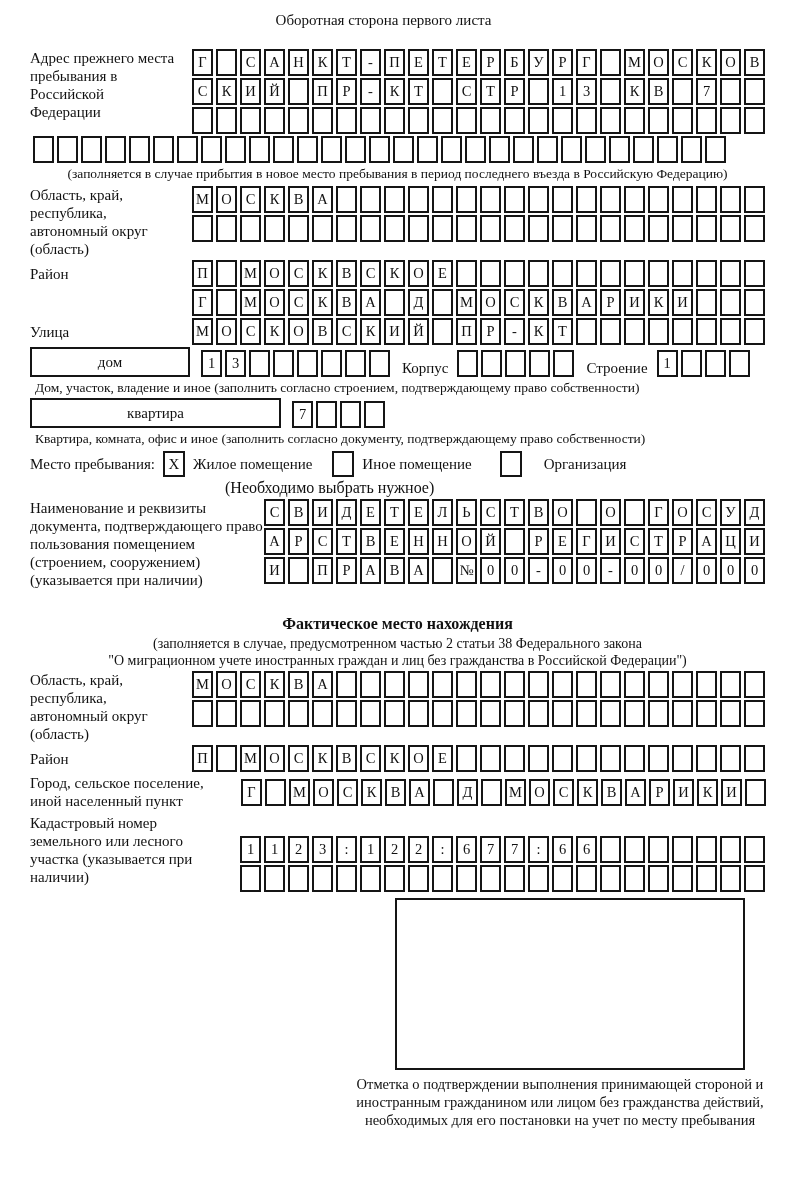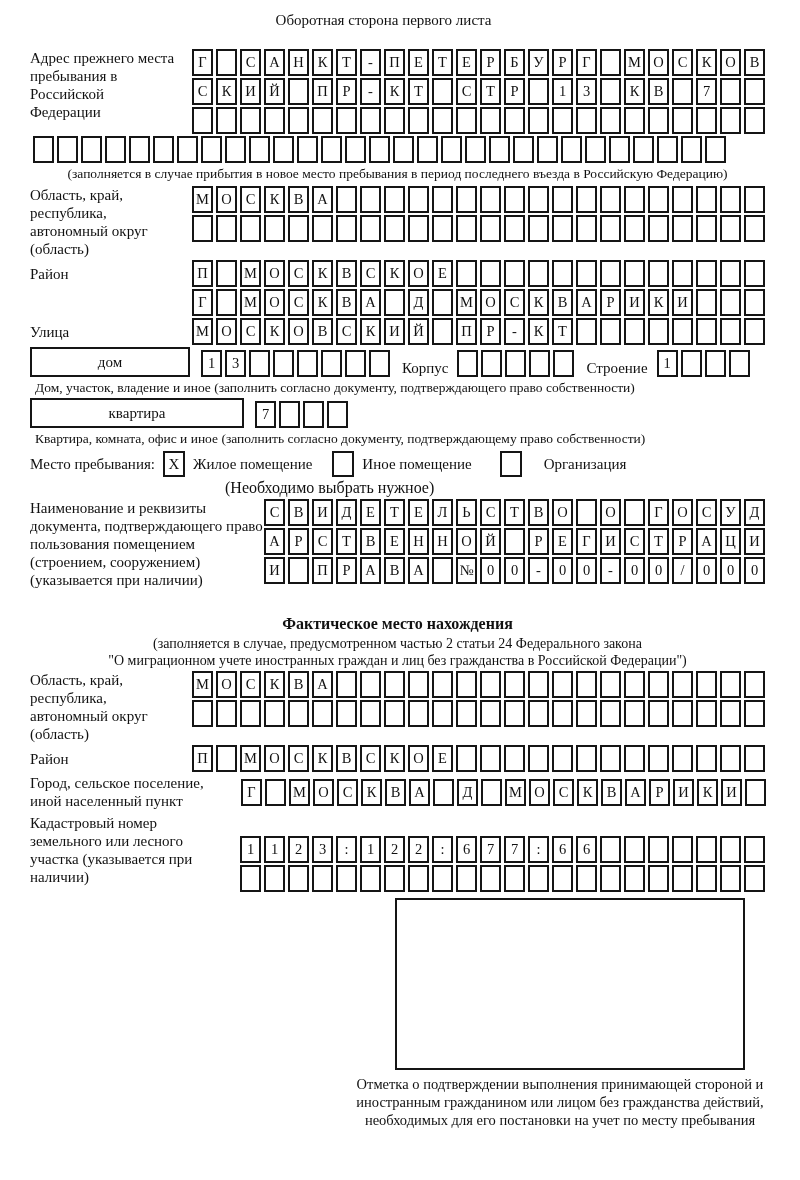--- a/index.html
+++ b/index.html
@@ -22,21 +22,21 @@
         margin-left:3px;display:inline-flex;align-items:center;justify-content:center;
         font-size:14.5px;line-height:1;}
   .rowgap{margin-bottom:2px;}
   .note{font-size:13.5px;line-height:17px;}
   .note.center{text-align:center;}
   .sec-title{font-weight:bold;font-size:16px;text-align:center;margin:6px 0 4px 0;}
   .minh74{min-height:74px;}
   .bigbox{border:2px solid #151515;box-sizing:border-box;height:30px;display:flex;
           align-items:center;justify-content:center;font-size:15px;flex:none;}
   .bw160{width:160px;}
-  .bw215{width:214px;}
+  .bw215{width:251px;}
   .domrow{display:flex;align-items:flex-end;margin-bottom:2px;}
   .inline-lbl{font-size:15px;margin:0 6px 0 12px;flex:none;}
   .cbox{flex:none;width:22px;height:26px;border:2px solid #151515;box-sizing:border-box;
         display:inline-flex;align-items:center;justify-content:center;font-size:15px;margin:0 8px;}
   .opt-lbl{font-size:15px;flex:none;}
   .mesto-row{display:flex;align-items:center;margin-top:4px;}
   .mesto-note{font-size:16px;margin:2px 0 2px 195px;}
   .fact-note{font-size:14px;text-align:center;line-height:17px;}
   .pt24{padding-top:22px;}
   .stamp-wrap{margin-top:6px;}
@@ -338,21 +338,21 @@
         <span class="cell"></span>
       </div>
     <div class="inline-lbl">Строение</div>
     <div class="cells">
         <span class="cell">1</span>
         <span class="cell"></span>
         <span class="cell"></span>
         <span class="cell"></span>
       </div>
   </div>
-  <div class="note mb2" style="padding-left:5px;">Дом, участок, владение и иное (заполнить согласно документу, подтверждающего право собственности)</div>
+  <div class="note mb2" style="padding-left:5px;">Дом, участок, владение и иное (заполнить согласно строением, подтверждающему право собственности)</div>
 
   <div class="domrow">
     <div class="bigbox bw215">квартира</div>
     <div class="cells" style="margin-left:8px;">
         <span class="cell">7</span>
         <span class="cell"></span>
         <span class="cell"></span>
         <span class="cell"></span>
       </div>
   </div>
@@ -438,21 +438,21 @@
           <span class="cell">0</span>
           <span class="cell">/</span>
           <span class="cell">0</span>
           <span class="cell">0</span>
           <span class="cell">0</span>
         </div>
     </div>
   </div>
 
   <div class="sec-title" style="margin-bottom:2px;">Фактическое место нахождения</div>
-  <div class="fact-note">(заполняется в случае, предусмотренном частью 2 статьи 24 Федерального закона</div>
+  <div class="fact-note">(заполняется в случае, предусмотренном частью 2 статьи 38 Федерального закона</div>
   <div class="fact-note mb2">"О миграционном учете иностранных граждан и лиц без гражданства в Российской Федерации")</div>
 
   <div class="frow minh74">
     <div class="lbl" style="width:140px;flex:none;">Область, край, республика, автономный округ (область)</div>
     <div class="grow">
       <div class="cells right rowgap">
           <span class="cell">М</span>
           <span class="cell">О</span>
           <span class="cell">С</span>
           <span class="cell">К</span>

